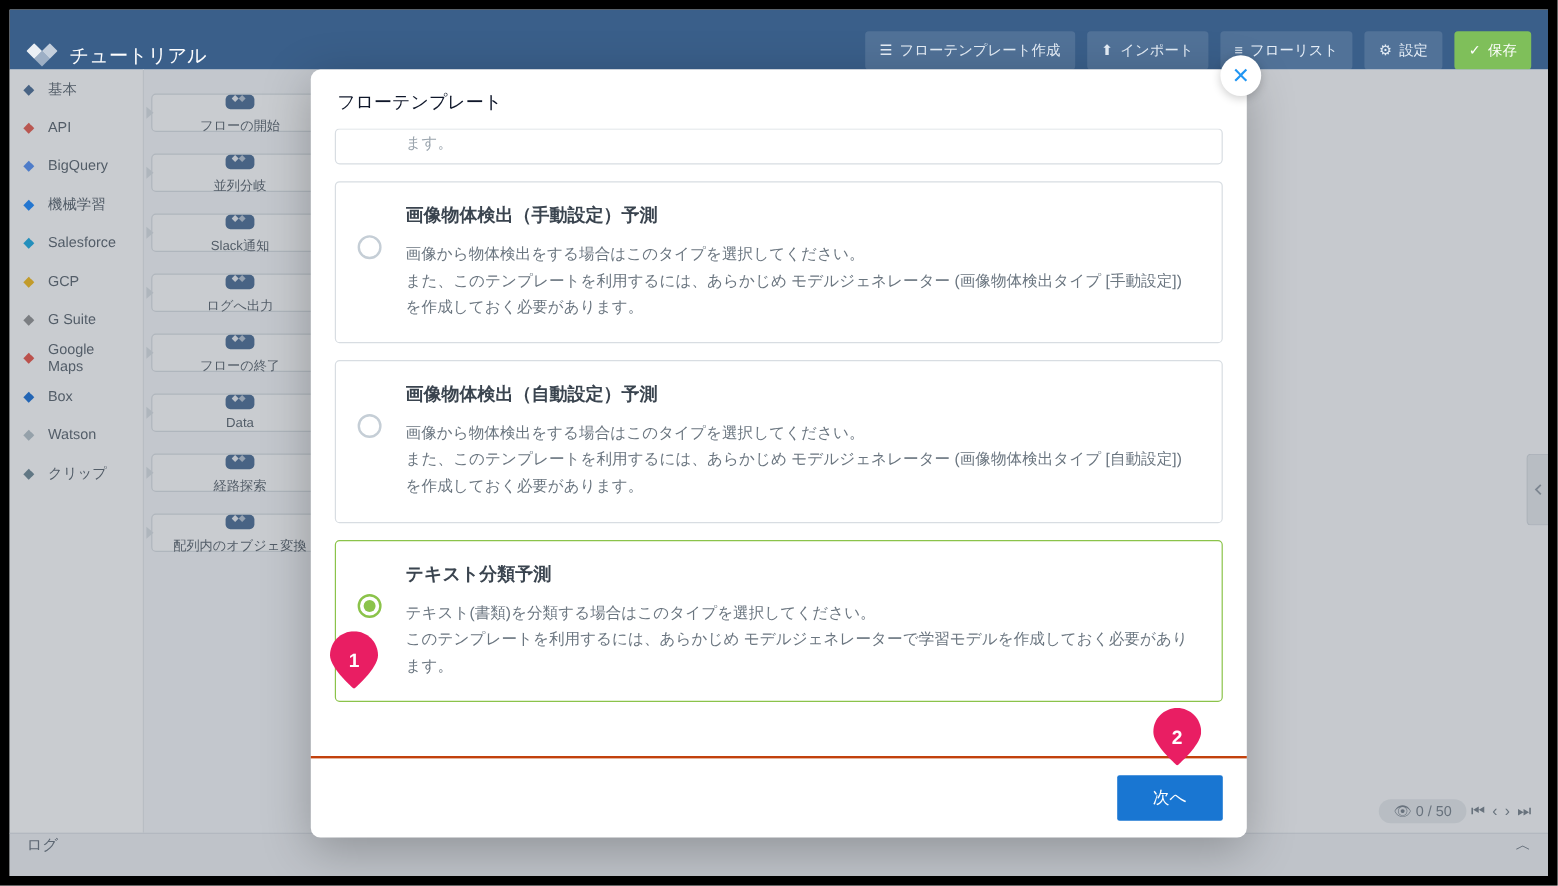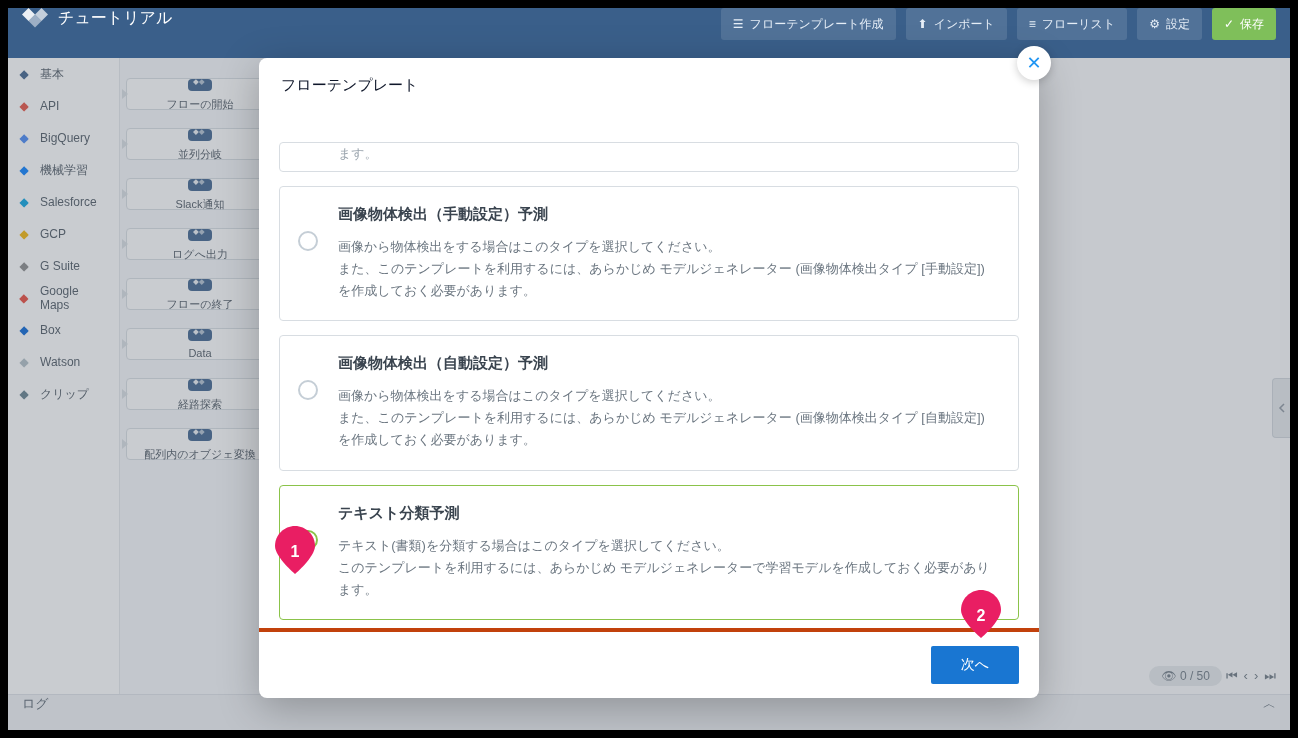--- a/index.html
+++ b/index.html
@@ -15,21 +15,21 @@
       position: absolute;
       top: 8px; left: 8px; right: 8px; bottom: 8px;
       background: #f0f2f5;
       overflow: hidden;
     }
     
     .header {
       background: #3a5f8a;
       height: 50px;
       display: flex;
-      align-items: flex-start;
+      align-items: flex-end;
       padding: 0 14px;
       gap: 10px;
     }
     .header-logo { width: 26px; height: 22px; display:flex; align-items:center; }
     .header-title { color: #fff; font-size: 16px; font-weight: 400; flex: 1; }
     .header-btn {
       background: rgba(255,255,255,0.12);
       color: #e6eef7;
       border: none;
       height: 32px;
@@ -191,40 +191,39 @@
       border:1px solid #d8dde2;
       border-radius:4px;
       padding:18px 22px 18px 58px;
       position:relative;
       margin-bottom:14px;
       cursor:pointer;
     }
     .option-card.empty-top {
       padding: 6px 22px 10px 58px;
       min-height: 8px;
-      margin-top: 35px;
     }
     .option-card.selected { border-color:#8bc34a; }
     .option-radio {
       position:absolute; left:18px; top:44px;
       width:20px; height:20px; border-radius:50%;
       border:2px solid #c5ced6;
       background:#fff;
     }
     .option-card.selected .option-radio {
       border-color:#8bc34a;
     }
     .option-card.selected .option-radio::after {
       content:""; position:absolute; inset:3px;
       background:#8bc34a; border-radius:50%;
     }
     .option-title { font-size:15px; color:#3a444f; font-weight:600; margin-bottom:12px; }
     .option-desc { font-size:13px; color:#6b7680; line-height:1.7; }
     .modal-footer {
-      border-top:4px solid #c2410c;
+      border-top:2px solid #c2410c;
       padding: 14px 20px;
       display:flex; justify-content:flex-end;
     }
     .btn-primary {
       background:#1976d2; color:#fff; border:none;
       padding: 10px 30px; font-size:14px;
       cursor:pointer; border-radius:2px;
     }
     
     .pin {

